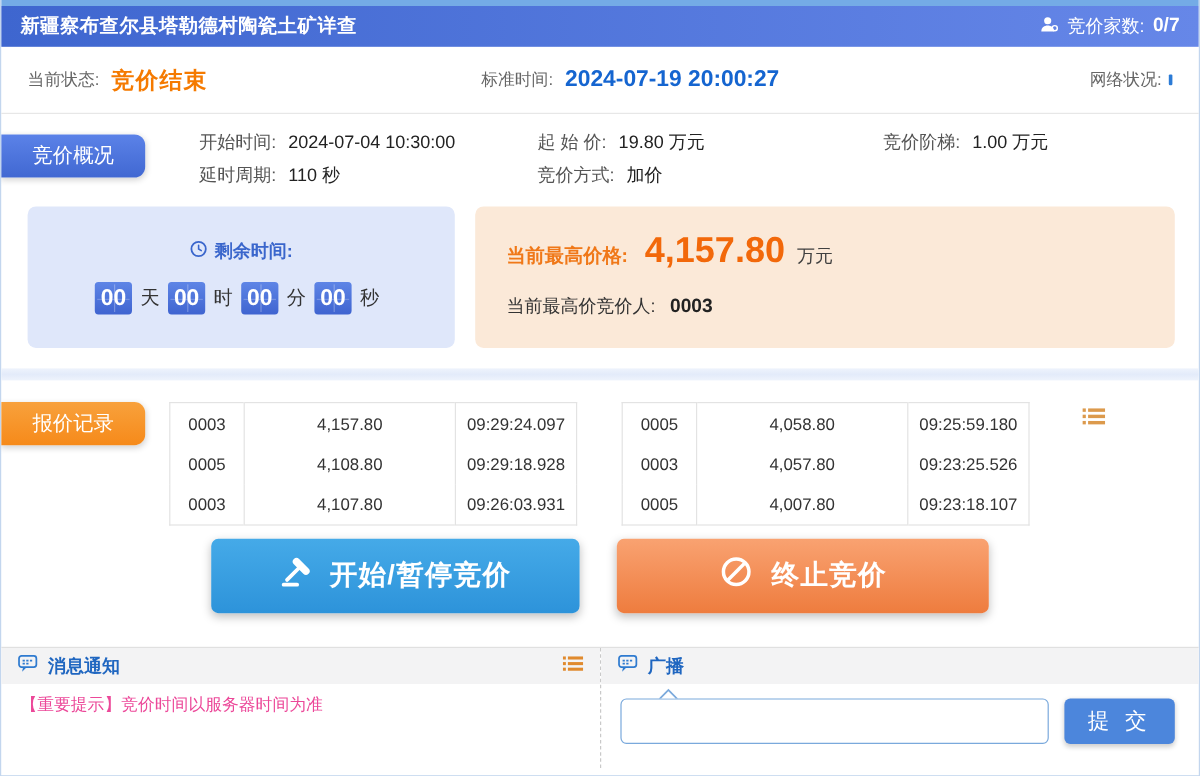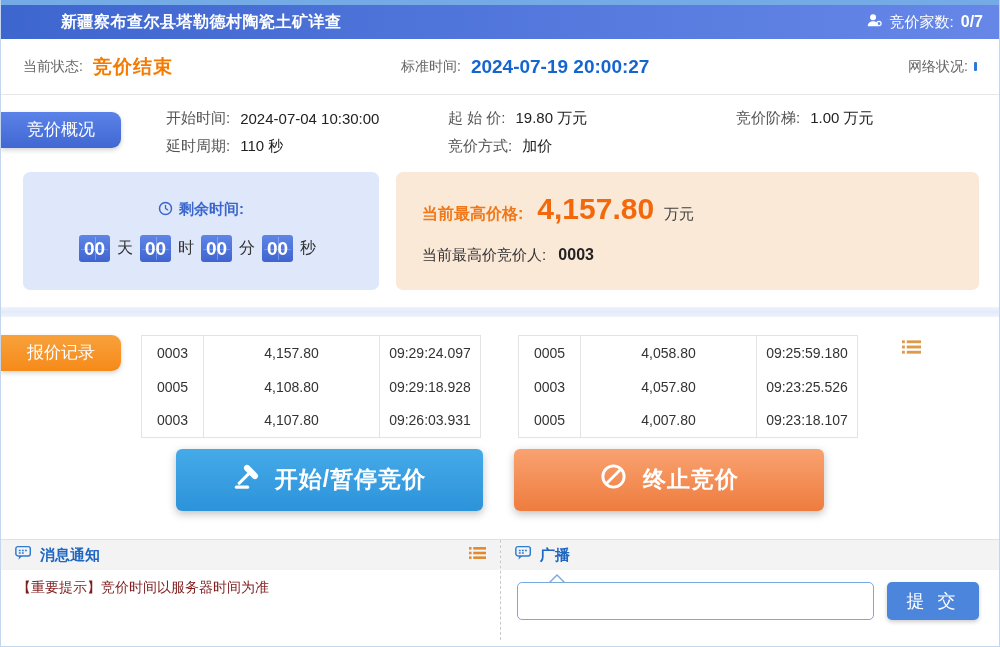--- a/index.html
+++ b/index.html
@@ -3,21 +3,21 @@
 <meta charset="utf-8">
 <style>
   * { margin:0; padding:0; box-sizing:border-box; }
   body { font-family:"Liberation Sans","DejaVu Sans",sans-serif; background:#fff; }
   .page { width:1000px; height:647px; position:relative; background:#fff;
           border-left:1px solid #c3d6ee; border-right:1px solid #c3d6ee; border-bottom:1px solid #c3d6ee; overflow:hidden; }
   .top-strip { height:5px; background:#74abe6; }
   
   .header { height:34px; background:linear-gradient(90deg,#3e66cf,#6687e8);
             display:flex; align-items:center; padding:0 16px; color:#fff; }
-  .header-title { font-size:16px; font-weight:bold; letter-spacing:.5px;margin-left:44px; }
+  .header-title { font-size:16px; font-weight:bold; letter-spacing:.5px; }
   .header-right { margin-left:auto; display:flex; align-items:center; gap:7px; font-size:15px; }
   .bidders-count { font-weight:bold; font-size:16px; }
   
   .status-row { height:56px; display:flex; align-items:center; padding:0 22px; border-bottom:1px solid #e7e7e7; }
   .status-label { color:#666; font-size:14px; margin-right:10px; }
   .state-value { color:#f57a00; font-size:19px; font-weight:bold; letter-spacing:1px; }
   .status-mid { position:absolute; left:400px; display:flex; align-items:center; }
   .time-value { color:#1565d0; font-size:19px; font-weight:bold; }
   .status-right { margin-left:auto; display:flex; align-items:center; }
   .net-bar { display:inline-block; width:3px; height:9px; background:#2b7bd6; border-radius:1px; margin-left:4px; }
@@ -67,21 +67,21 @@
                 gap:15px; cursor:pointer; box-shadow:0 3px 8px rgba(0,0,0,.25); }
   .btn-blue   { width:307px; background:linear-gradient(180deg,#45aae8,#2d93da); }
   .btn-orange { width:310px; background:linear-gradient(180deg,#f9a271,#ee7c3e); }
   
   .bottom { display:flex; border-top:1px solid #e0e0e0; margin-top:28px; height:101px; }
   .panel-left  { width:500px; border-right:1px dashed #c9c9c9; }
   .panel-right { flex:1; }
   .panel-header { height:30px; background:#f3f3f4; display:flex; align-items:center; padding:0 14px; gap:8px; }
   .panel-title { color:#1f66c0; font-size:15px; font-weight:bold; }
   .panel-list-icon { margin-left:auto; cursor:pointer; }
-  .notice-body { padding:9px 16px; font-size:14px; color:#7f1d1d; }
+  .notice-body { padding:9px 16px; font-size:14px; color:#ec4899; }
   .broadcast-body { display:flex; align-items:center; padding:12px 20px 0 16px; }
   .input-wrap { position:relative; flex:1; }
   .input-wrap::before { content:""; position:absolute; top:-8px; left:32px;
                         border-left:8px solid transparent; border-right:8px solid transparent; border-bottom:8px solid #7aa9dc; }
   .input-wrap::after  { content:""; position:absolute; top:-6px; left:34px;
                         border-left:6px solid transparent; border-right:6px solid transparent; border-bottom:6px solid #fff; }
   .broadcast-input { width:100%; height:38px; border:1px solid #7aa9dc; border-radius:5px; font-size:15px;
                      font-family:inherit; padding:0 10px; outline:none; }
   .submit-btn { width:92px; height:38px; margin-left:13px; background:#4c86dc; color:#ffffff; border:none;
                 border-radius:5px; font-size:18px; font-family:inherit; letter-spacing:4px; cursor:pointer;

